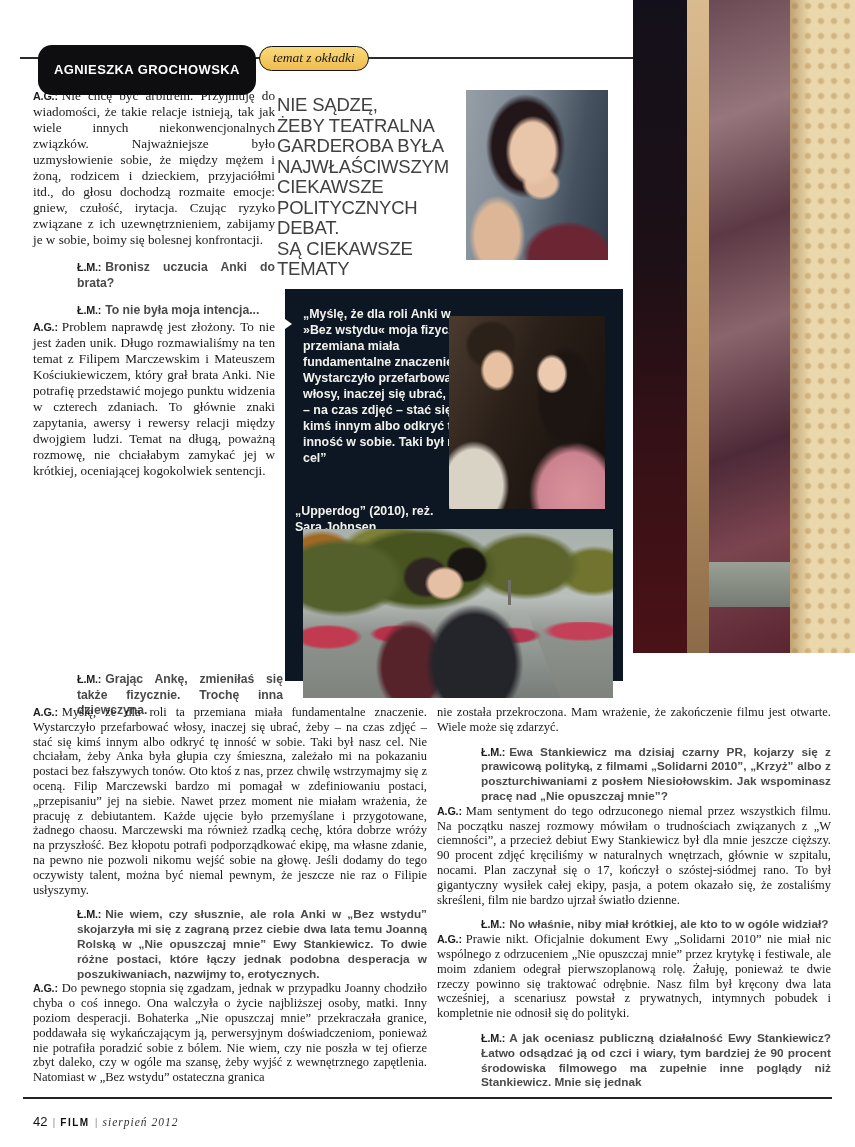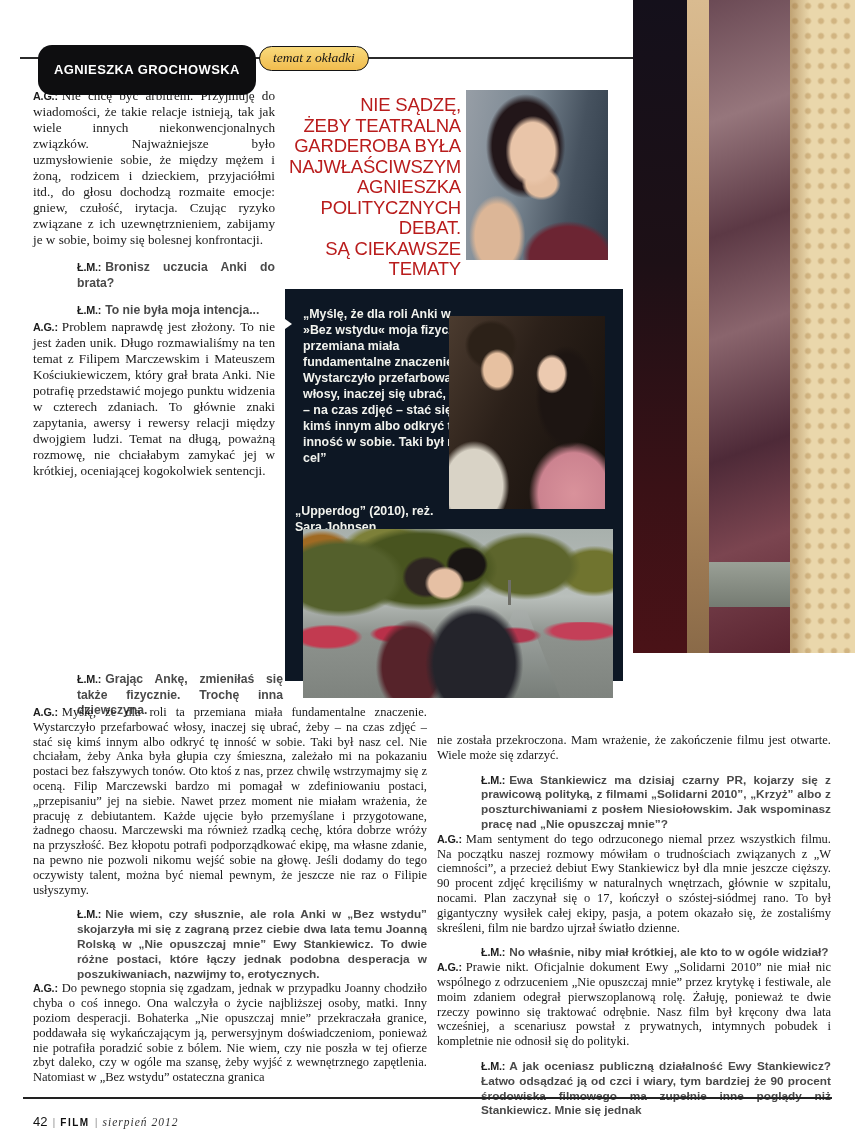--- a/index.html
+++ b/index.html
@@ -18,28 +18,28 @@
   
   .col1{position:absolute;left:33px;top:88px;width:242px;}
   .p{margin:0;font-family:"Liberation Serif",serif;font-size:13.2px;line-height:16px;color:#191919;text-align:justify;}
   .q{margin:12px 0 0 0;font-family:"Liberation Sans",sans-serif;font-weight:bold;font-size:12.2px;line-height:15.5px;color:#4a4a4a;text-align:justify;padding-left:44px;}
   .b{font-family:"Liberation Sans",sans-serif;font-weight:bold;font-size:10.8px;color:#1c1c1c;letter-spacing:-.2px;margin-right:4px;}
 
   .q7{position:absolute;left:33px;top:672px;width:250px;}
   .q7 .q{margin:0;}
 
   .colBL{position:absolute;left:33px;top:705px;width:394px;height:390px;overflow:hidden;}
-  .colBR{position:absolute;left:437px;top:705px;width:394px;height:390px;overflow:hidden;margin-top:28px;}
+  .colBR{position:absolute;left:437px;top:705px;width:394px;height:390px;overflow:hidden;}
   .colBL .p,.colBR .p{font-size:12.5px;line-height:14.8px;}
   .colBL .q,.colBR .q{font-size:11.8px;line-height:14.8px;margin-top:10px;}
 
   
-  .quote{position:absolute;left:277px;top:95px;width:184px;text-align:right;
+  .quote{position:absolute;left:277px;top:95px;width:184px;text-align:left;
     font-family:"Liberation Sans",sans-serif;font-weight:400;font-size:18.5px;line-height:20.5px;
-    color:#b91c1c;letter-spacing:-.2px;}
+    color:#404040;letter-spacing:-.2px;}
 
   
   .photo-portrait{position:absolute;left:466px;top:90px;width:142px;height:170px;
     background:
       radial-gradient(40px 52px at 47% 36%, #e9c5a9 0%, #e9c5a9 55%, rgba(233,197,169,0) 68%),
       radial-gradient(30px 26px at 53% 55%, #e3bd9f 0%, #e3bd9f 50%, rgba(227,189,159,0) 65%),
       radial-gradient(64px 84px at 42% 33%, #221619 0%, #221619 52%, rgba(34,22,25,0) 62%),
       radial-gradient(62px 48px at 72% 98%, #6c2533 0%, #6c2533 62%, rgba(108,37,51,0) 74%),
       radial-gradient(44px 64px at 22% 86%, #dcb697 0%, #dcb697 50%, rgba(220,182,151,0) 64%),
       linear-gradient(100deg, #979ea6 0%, #7b8893 38%, #46525f 72%, #2f3b48 100%);}
@@ -128,21 +128,21 @@
     <p class="q"><b class="b">Ł.M.:</b><span>Bronisz uczucia Anki do brata?</span></p>
     <p class="q"><b class="b">Ł.M.:</b><span>To nie była moja intencja...</span></p>
     <p class="p"><b class="b">A.G.:</b><span>Problem naprawdę jest złożony. To nie jest żaden unik. Długo rozmawialiśmy na ten temat z Filipem Marczewskim i Mateuszem Kościukiewiczem, który grał brata Anki. Nie potrafię przedstawić mojego punktu widzenia w czterech zdaniach. To głównie znaki zapytania, awersy i rewersy relacji między dwojgiem ludzi. Temat na długą, poważną rozmowę, nie chciałabym zamykać jej w krótkiej, oceniającej kogokolwiek sentencji.</span></p>
   </div>
 
   <div class="quote">
     <div>NIE SĄDZĘ,</div>
     <div>ŻEBY TEATRALNA</div>
     <div>GARDEROBA BYŁA</div>
     <div>NAJWŁAŚCIWSZYM</div>
-    <div>AGNIESZKA</div>
+    <div>CIEKAWSZE</div>
     <div>POLITYCZNYCH</div>
     <div>DEBAT.</div>
     <div>SĄ CIEKAWSZE</div>
     <div>TEMATY</div>
   </div>
 
   <div class="photo-portrait"></div>
 
   <div class="curtain">
     <div class="curt-dark"></div>

